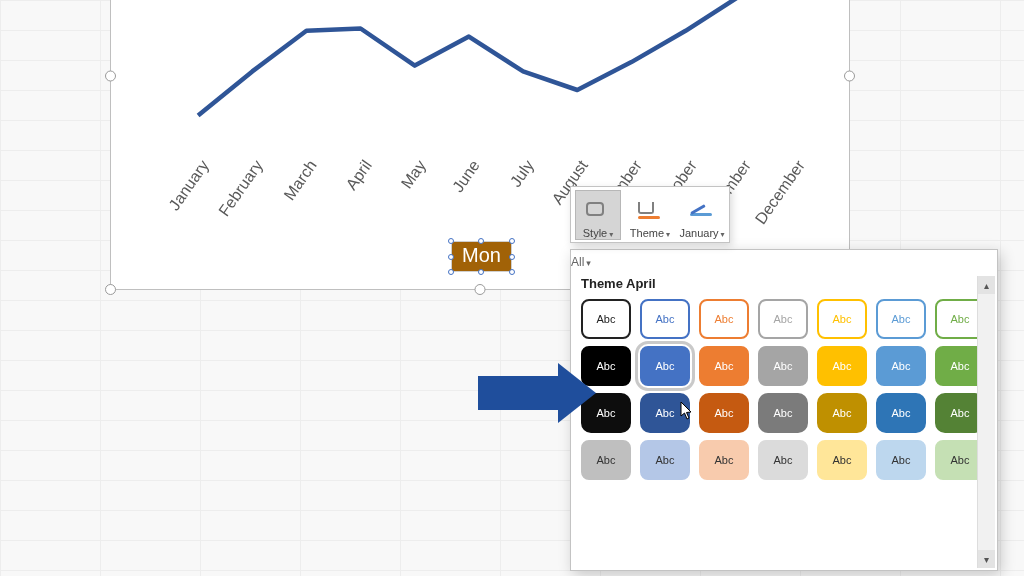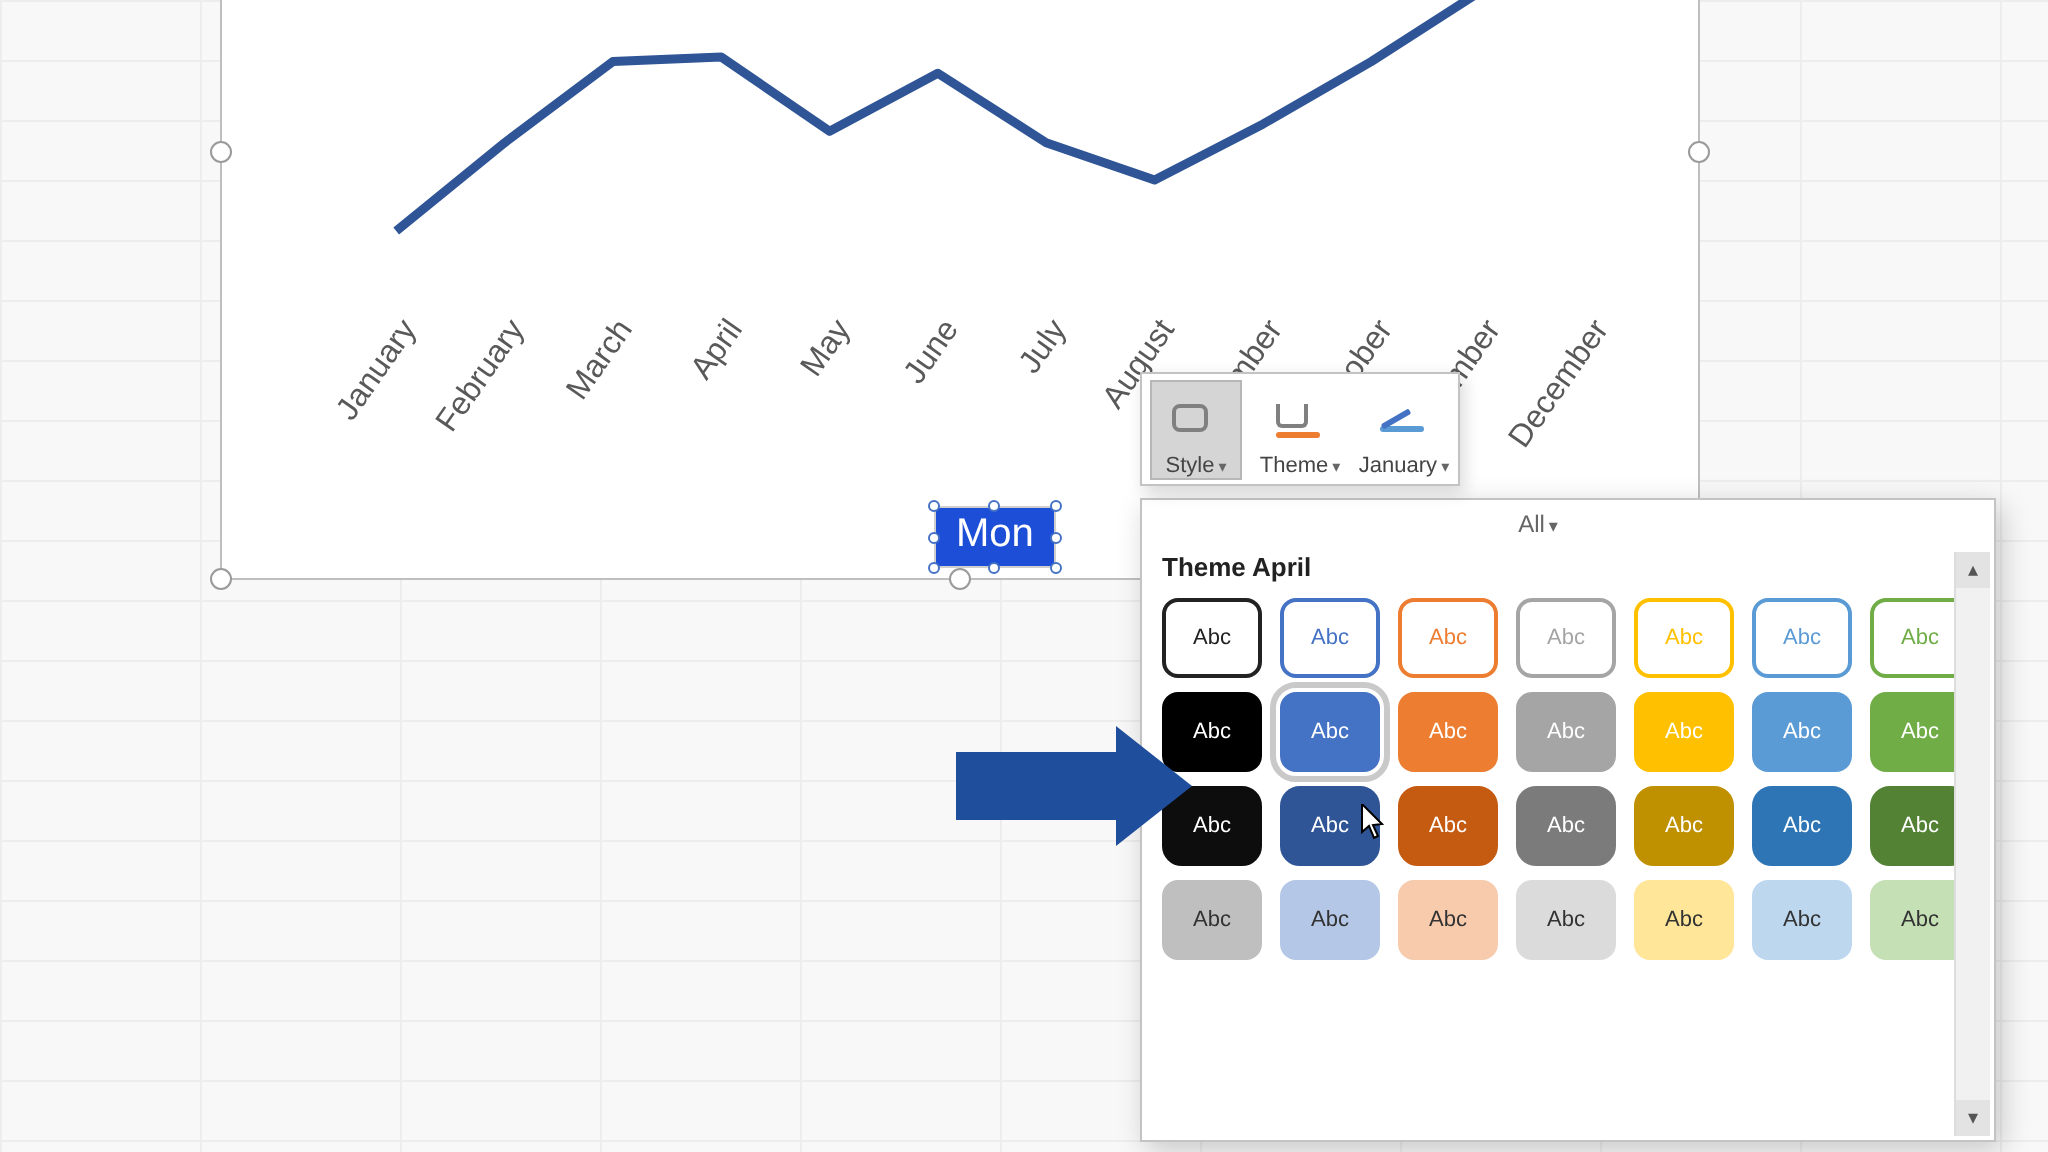--- a/index.html
+++ b/index.html
@@ -84,27 +84,26 @@
   .series-path {
     fill: none;
     stroke: #2f5597;
     stroke-width: 4.5;
     stroke-linejoin: round;
   }
 
   .chart-title-box {
     position: absolute;
     left: 340px;
-    top: 412px;
+    top: 400px;
     padding: 2px 10px 4px 10px;
-    background: #1d4ed8;
+    background: #a16207;
     color: #fff;
     font-size: 20px;
     border: 1px solid #cfcfcf;
-    margin-left: 16px;
   }
   .sel-dot {
     position:absolute; width:6px; height:6px; background:#fff;
     border:1px solid #4472c4; border-radius:50%;
   }
   .sel-dot.tl{left:-4px;top:-4px}.sel-dot.tr{right:-4px;top:-4px}
   .sel-dot.bl{left:-4px;bottom:-4px}.sel-dot.br{right:-4px;bottom:-4px}
   .sel-dot.tm{left:50%;top:-4px;transform:translateX(-50%)}
   .sel-dot.bm{left:50%;bottom:-4px;transform:translateX(-50%)}
   .sel-dot.ml{left:-4px;top:50%;transform:translateY(-50%)}
@@ -163,21 +162,21 @@
     height: 322px;
     background:#fff;
     border:1px solid #c3c3c3;
     box-shadow: 3px 4px 14px rgba(0,0,0,.2);
     z-index:3;
     overflow:hidden;
   }
   .flyout-top {
     height:24px;
     display:flex;
-    justify-content:center;
+    justify-content:flex-start;
     align-items:center;
     padding-right:30px;
     font-size:12px;
     color:#666;
   }
   .flyout-top .caret{font-size:9px;margin-left:2px}
   .flyout-head {
     font-size:13px;
     font-weight:600;
     color:#222;

